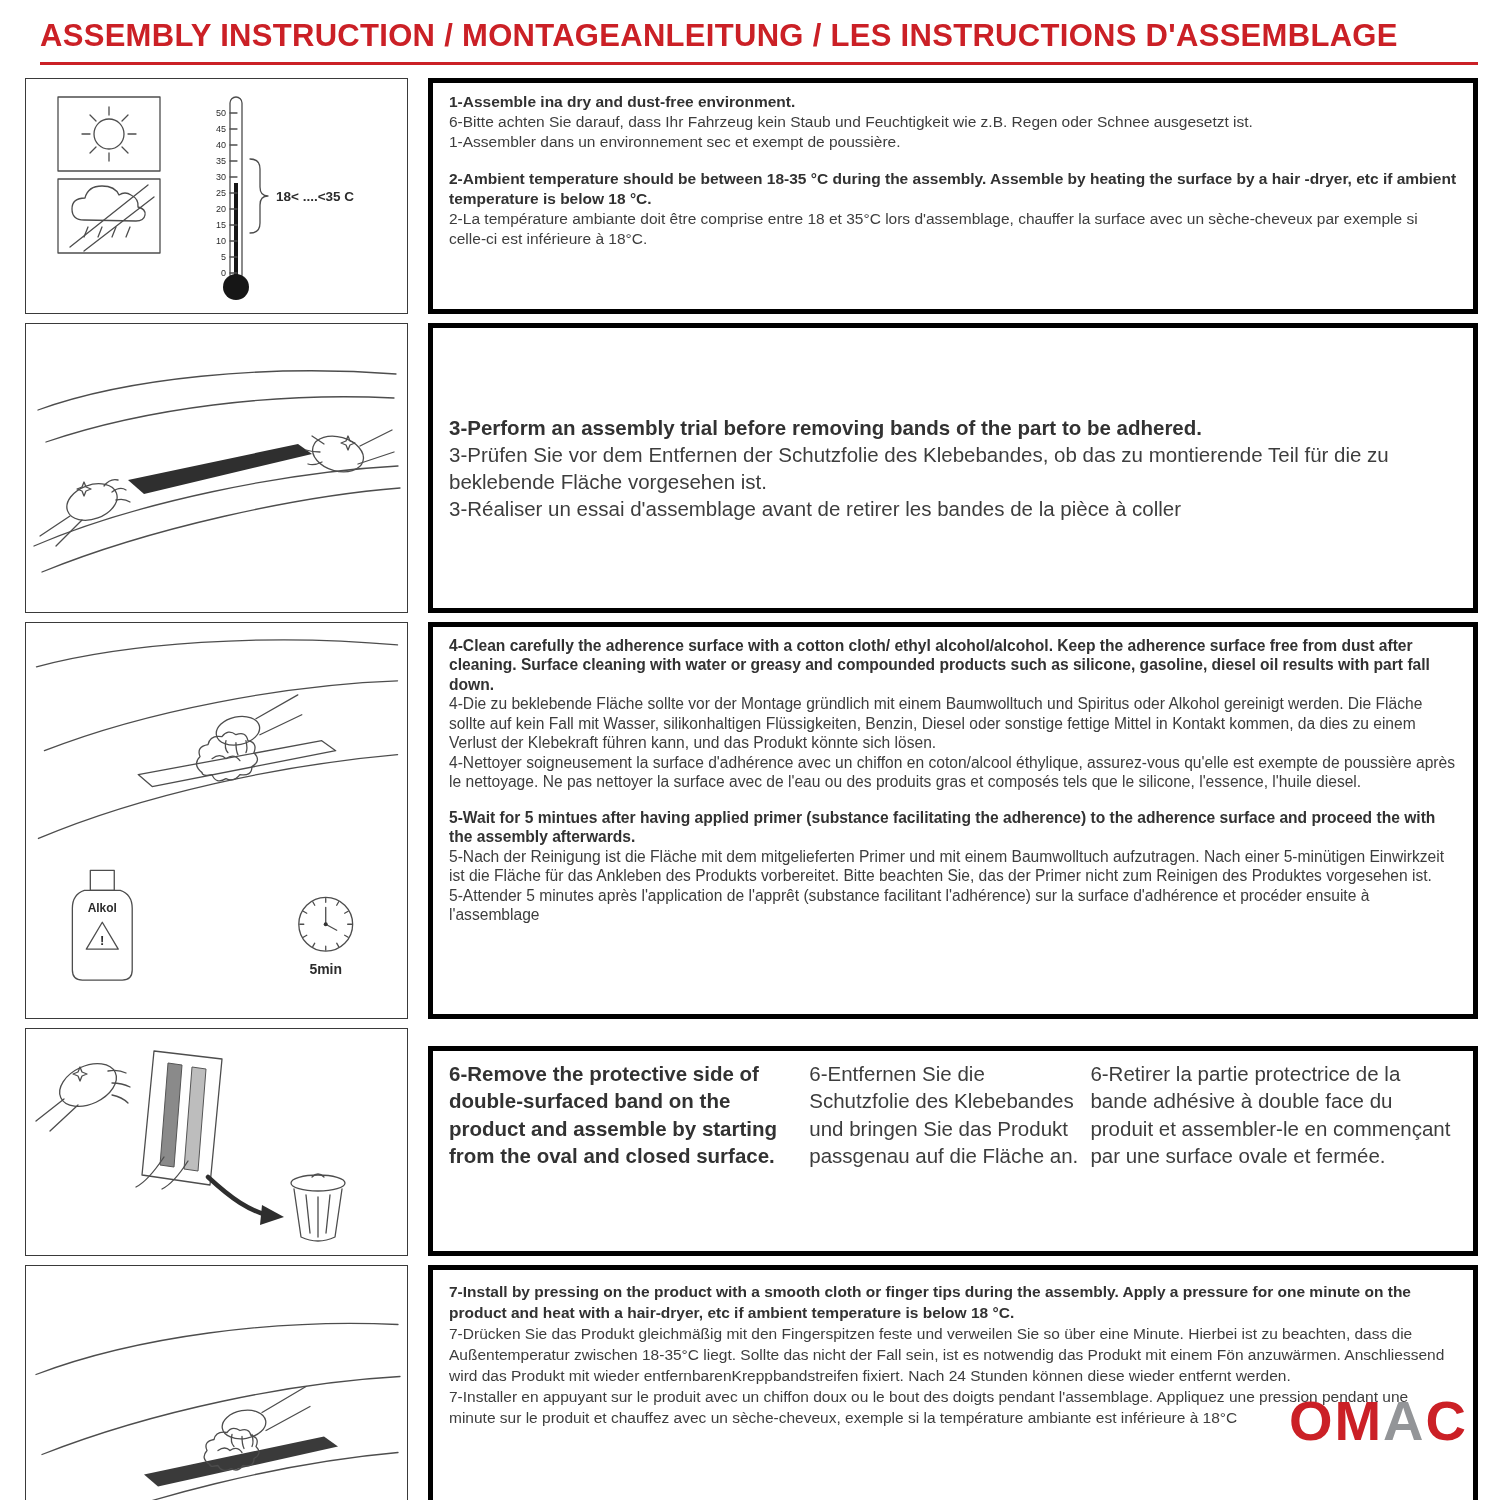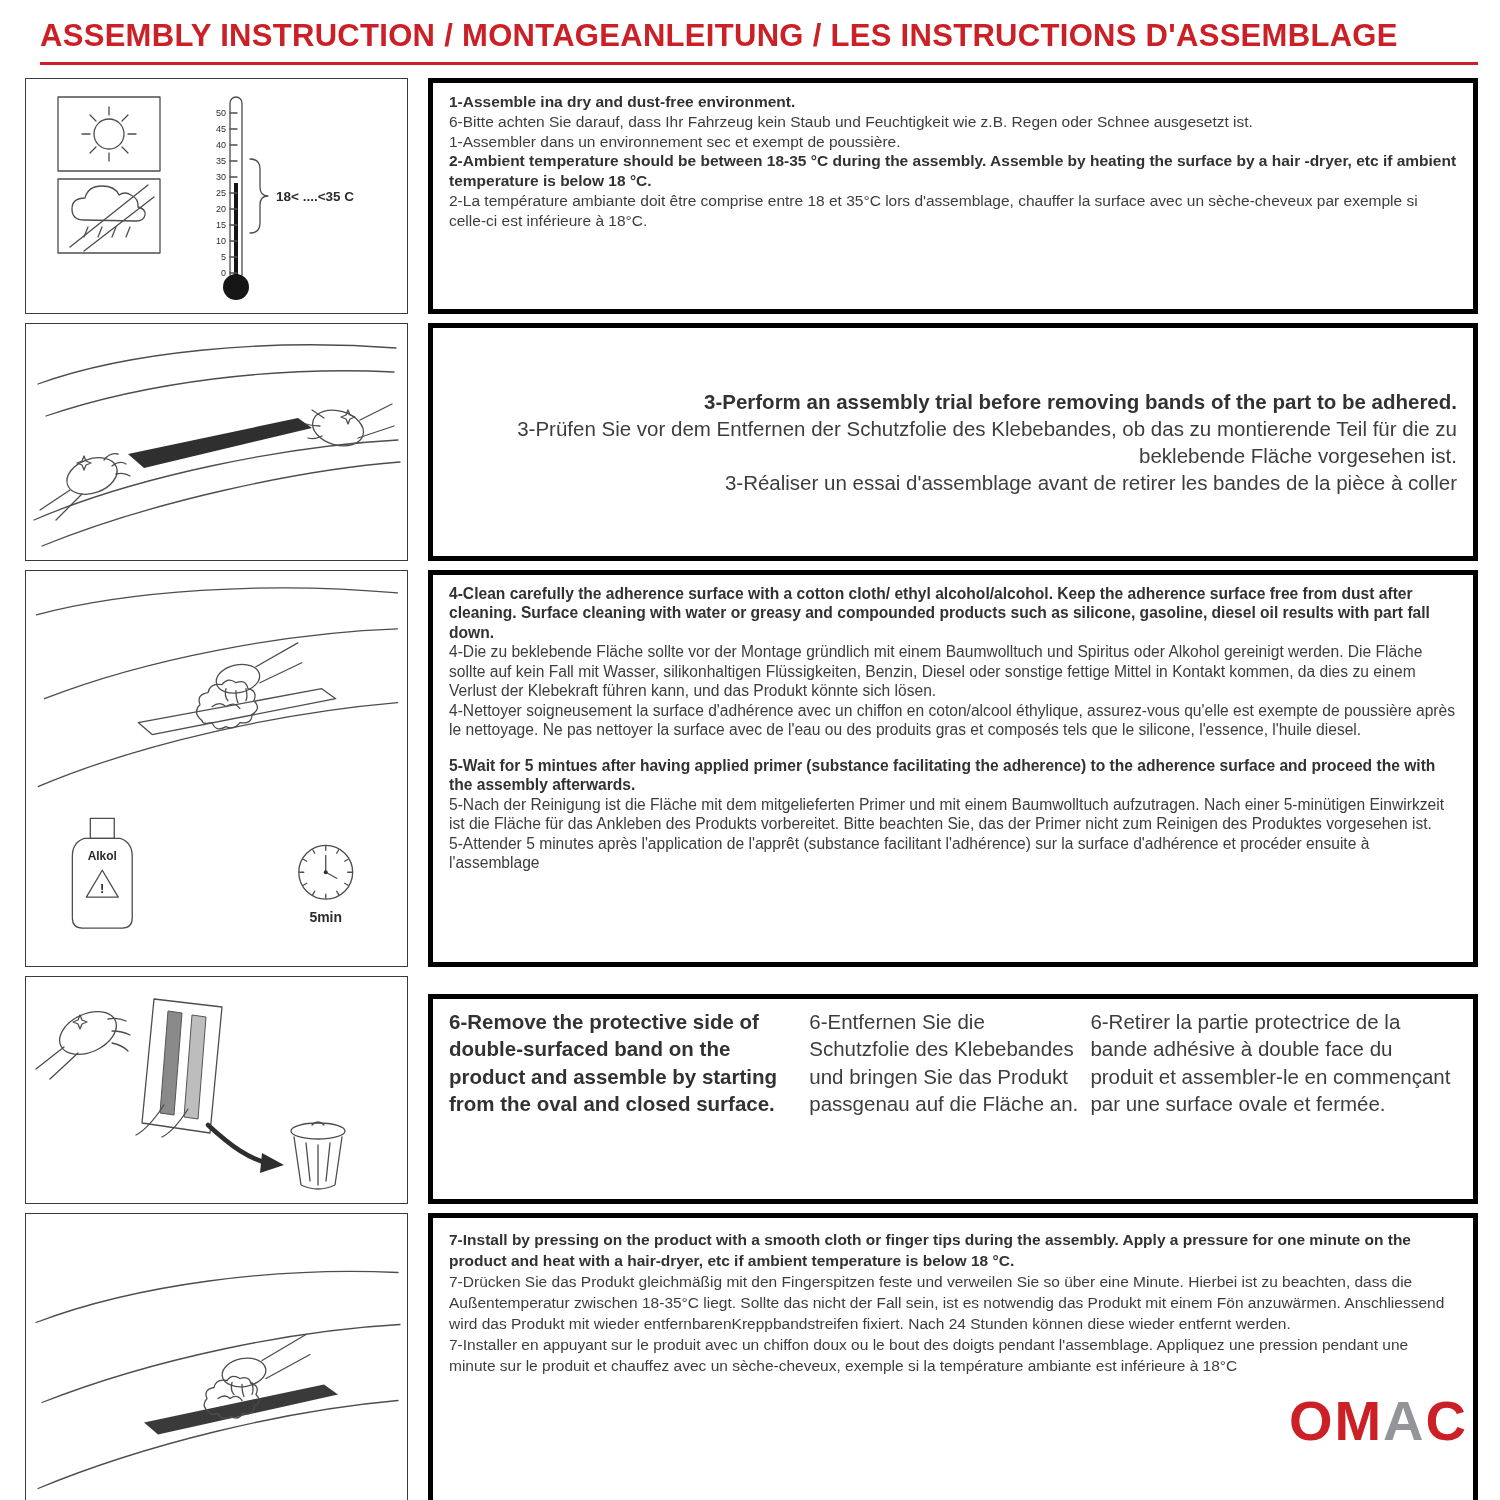--- a/index.html
+++ b/index.html
@@ -16,23 +16,23 @@
   .row{display:flex;gap:20px;margin-bottom:9px;}
   .img-box{
     flex:0 0 383px;border:1px solid #3a3a3a;background:#fff;box-sizing:border-box;overflow:hidden;
   }
   .text-box{
     flex:1;border:5px solid #000000;box-sizing:border-box;background:#fff;
     padding:9px 16px;overflow:hidden;
   }
   .row p{margin:0;}
   .row p.b{font-weight:bold;color:#323232;}
-  .row p.gap{}
+  .row p.gap{margin-top:18px;}
   .r1{height:236px;} .r1 .text-box{font-size:15.5px;line-height:1.28;}
-  .r2{height:238px;text-align:right;} .r2 .text-box{font-size:20.5px;line-height:1.33;display:flex;flex-direction:column;justify-content:center;}
+  .r2{height:290px;} .r2 .text-box{font-size:20.5px;line-height:1.33;display:flex;flex-direction:column;justify-content:center;}
   .r3{height:397px;} .r3 .text-box{font-size:15.6px;line-height:1.25;}
   .r3 .text-box p.gap{margin-top:16px;}
   .r4{height:228px;} .r4 .text-box{font-size:20.5px;line-height:1.33;display:flex;flex-direction:row;justify-content:center;margin-top:18px;}
   .r5{height:329px;} .r5 .text-box{font-size:15.5px;line-height:1.35;padding-top:12px;}
   .img-box svg{display:block;width:100%;height:100%;}
   .sk{stroke:#4d4d4d;stroke-width:1.3;fill:none;stroke-linecap:round;stroke-linejoin:round;}
   .skt{font-family:"Liberation Sans",sans-serif;fill:#2c2c2c;}
   .logo{
     position:absolute;right:32px;bottom:51px;z-index:5;
     font-size:56px;font-weight:800;letter-spacing:2px;line-height:1;

